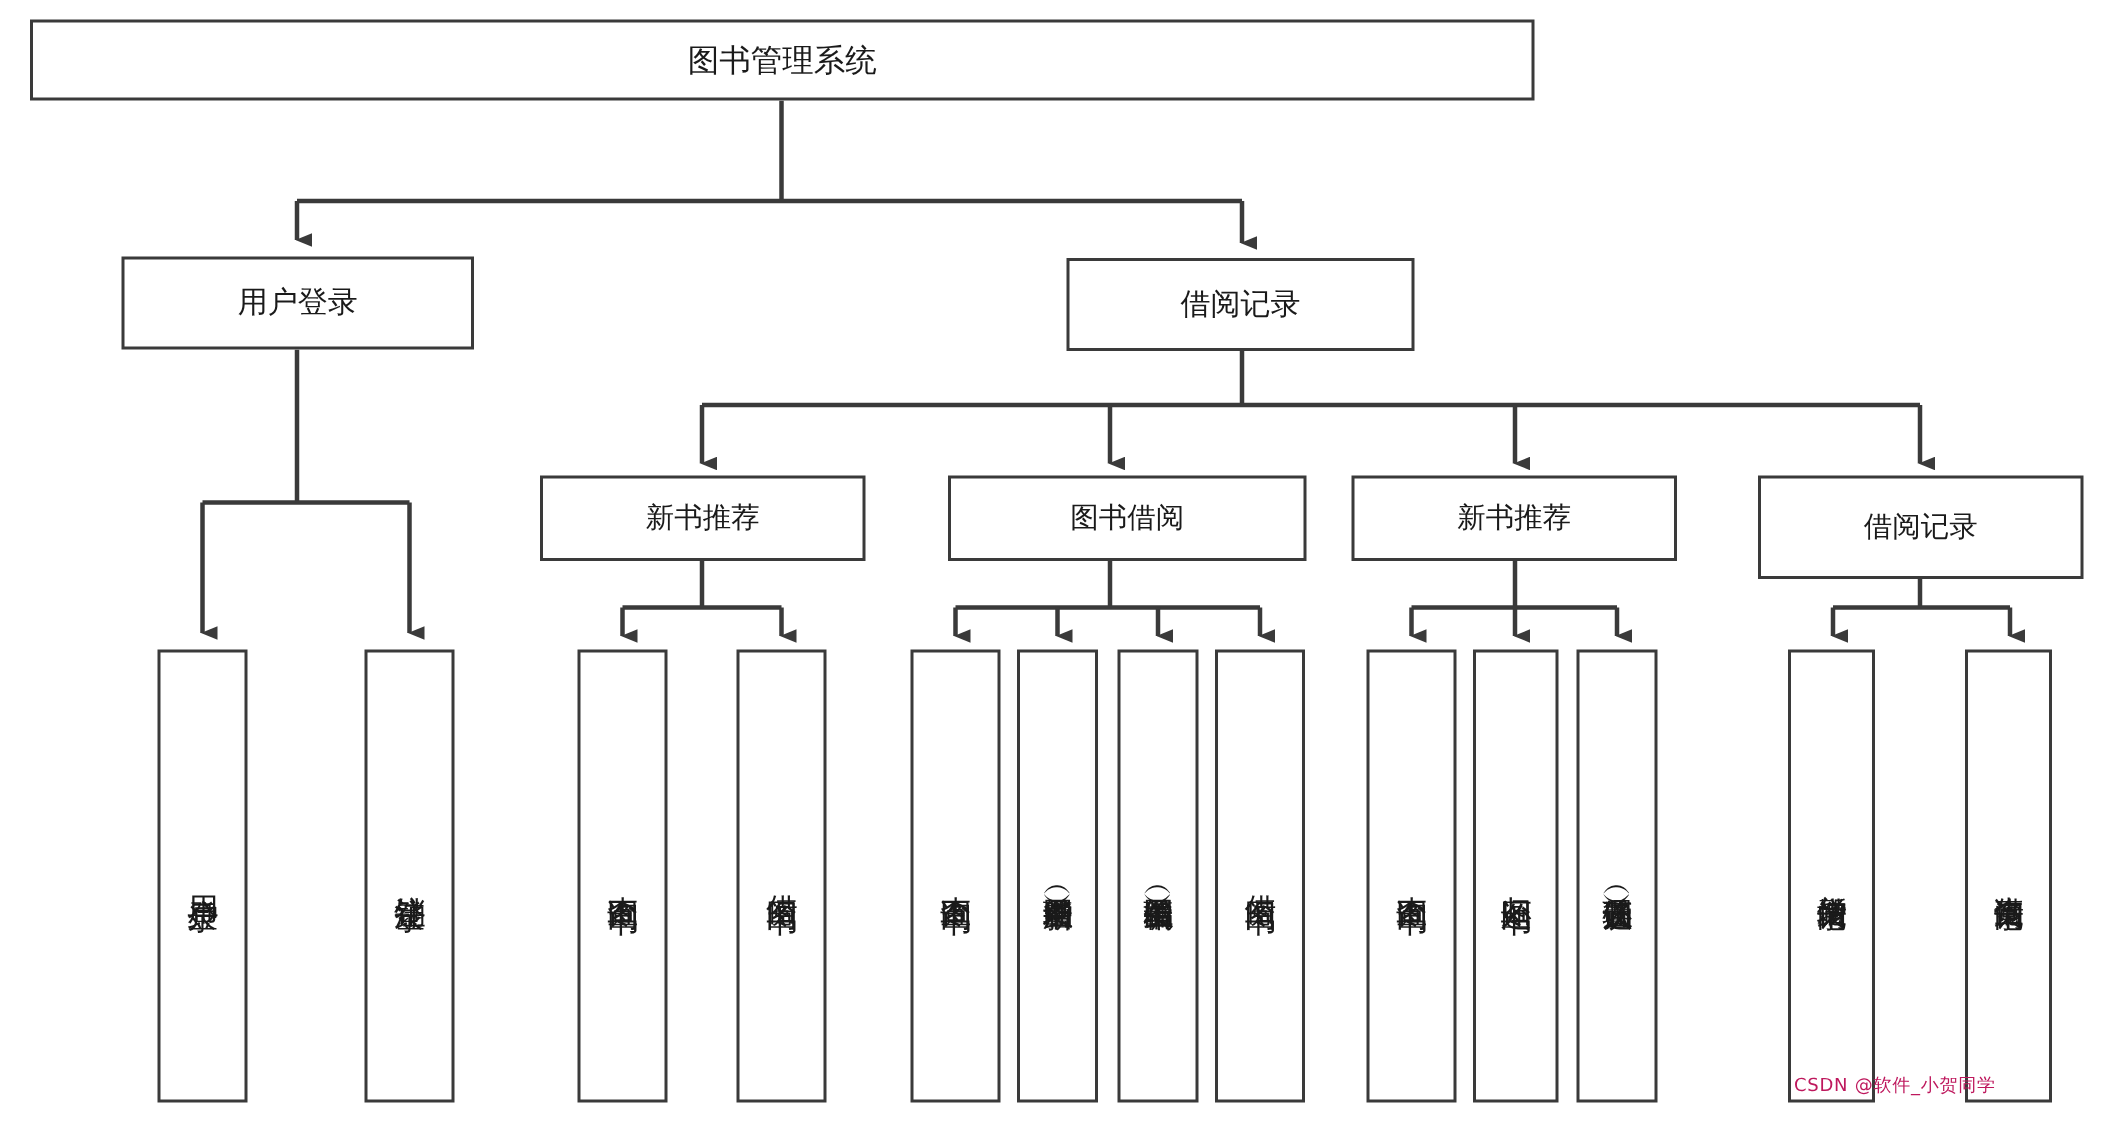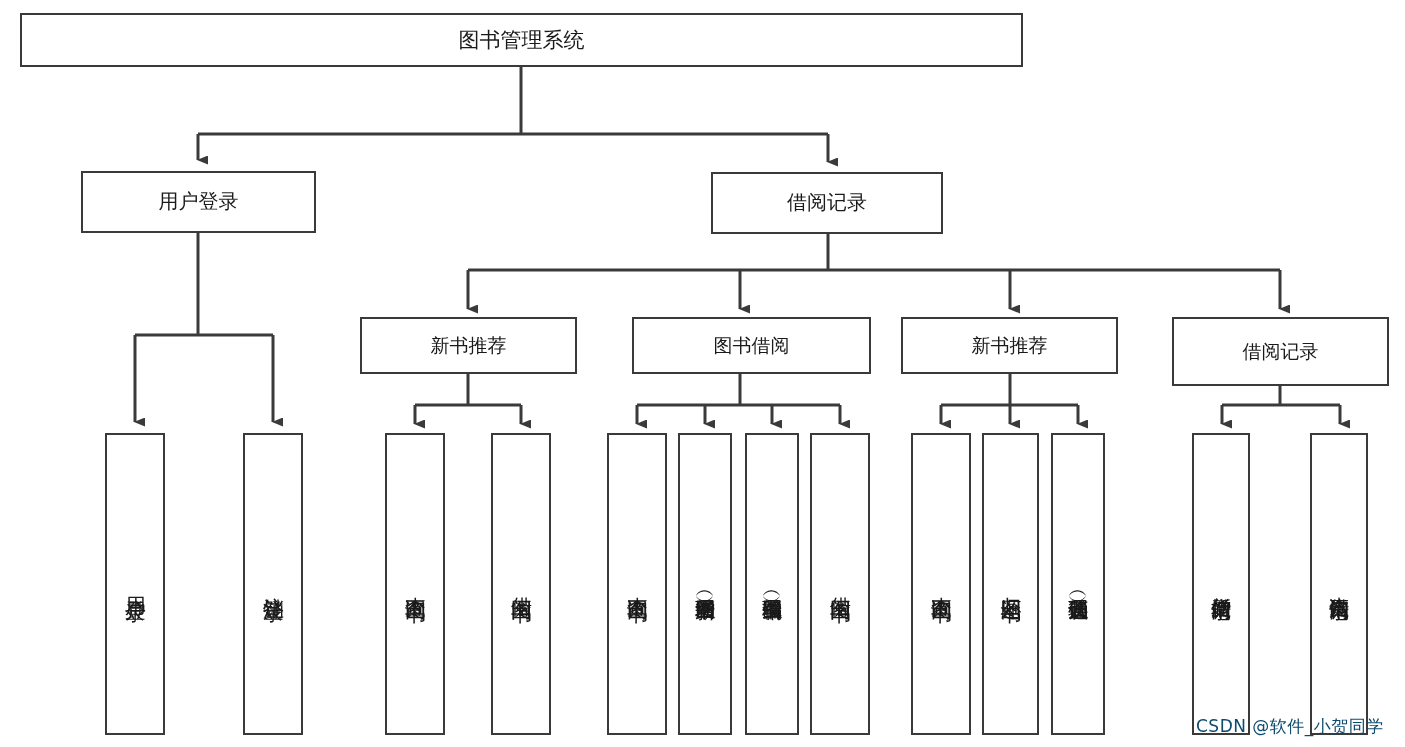--- a/index.html
+++ b/index.html
@@ -55,22 +55,22 @@
     padding-bottom: 4px;
     align-items: center;
     justify-content: center;
   }
   .node.leaf .leaf-text {
     display: block;
     white-space: normal;
   }
   .watermark {
     position: absolute;
-    color: #0c4a6e;
-    font-size: 17px;
+    color: #be185d;
+    font-size: 12px;
     white-space: nowrap;
     letter-spacing: 0.5px;
     user-select: none;
   }
 </style>
 </head>
 <body>
 
 <div id="diagram-root">
 

